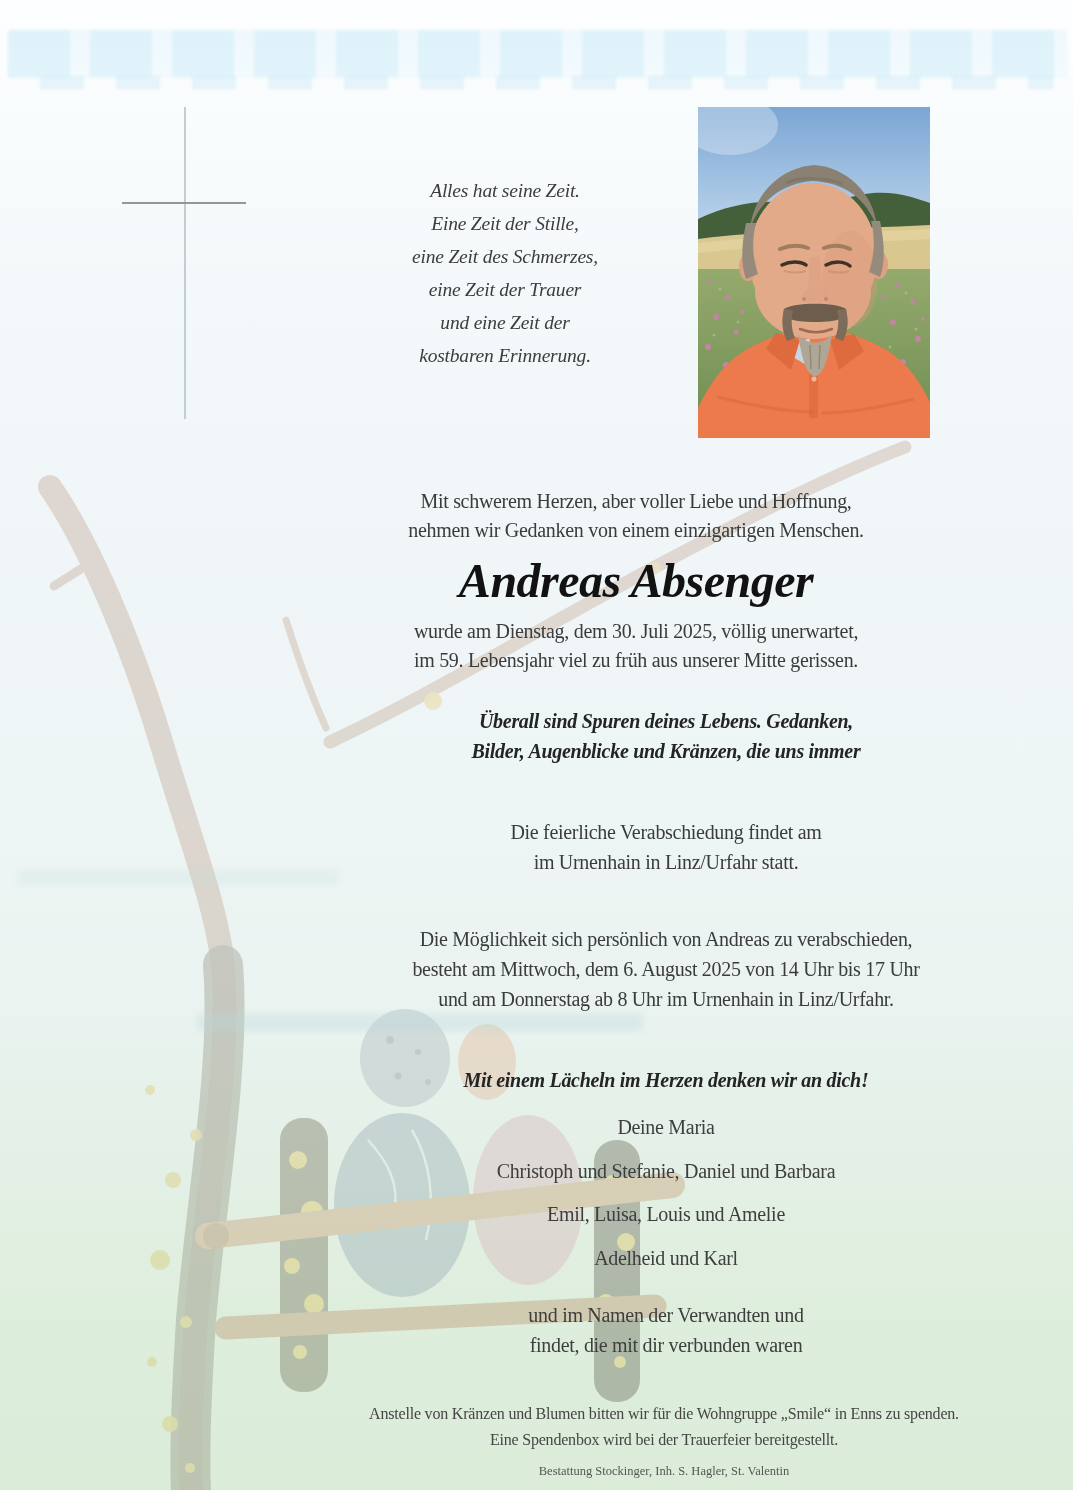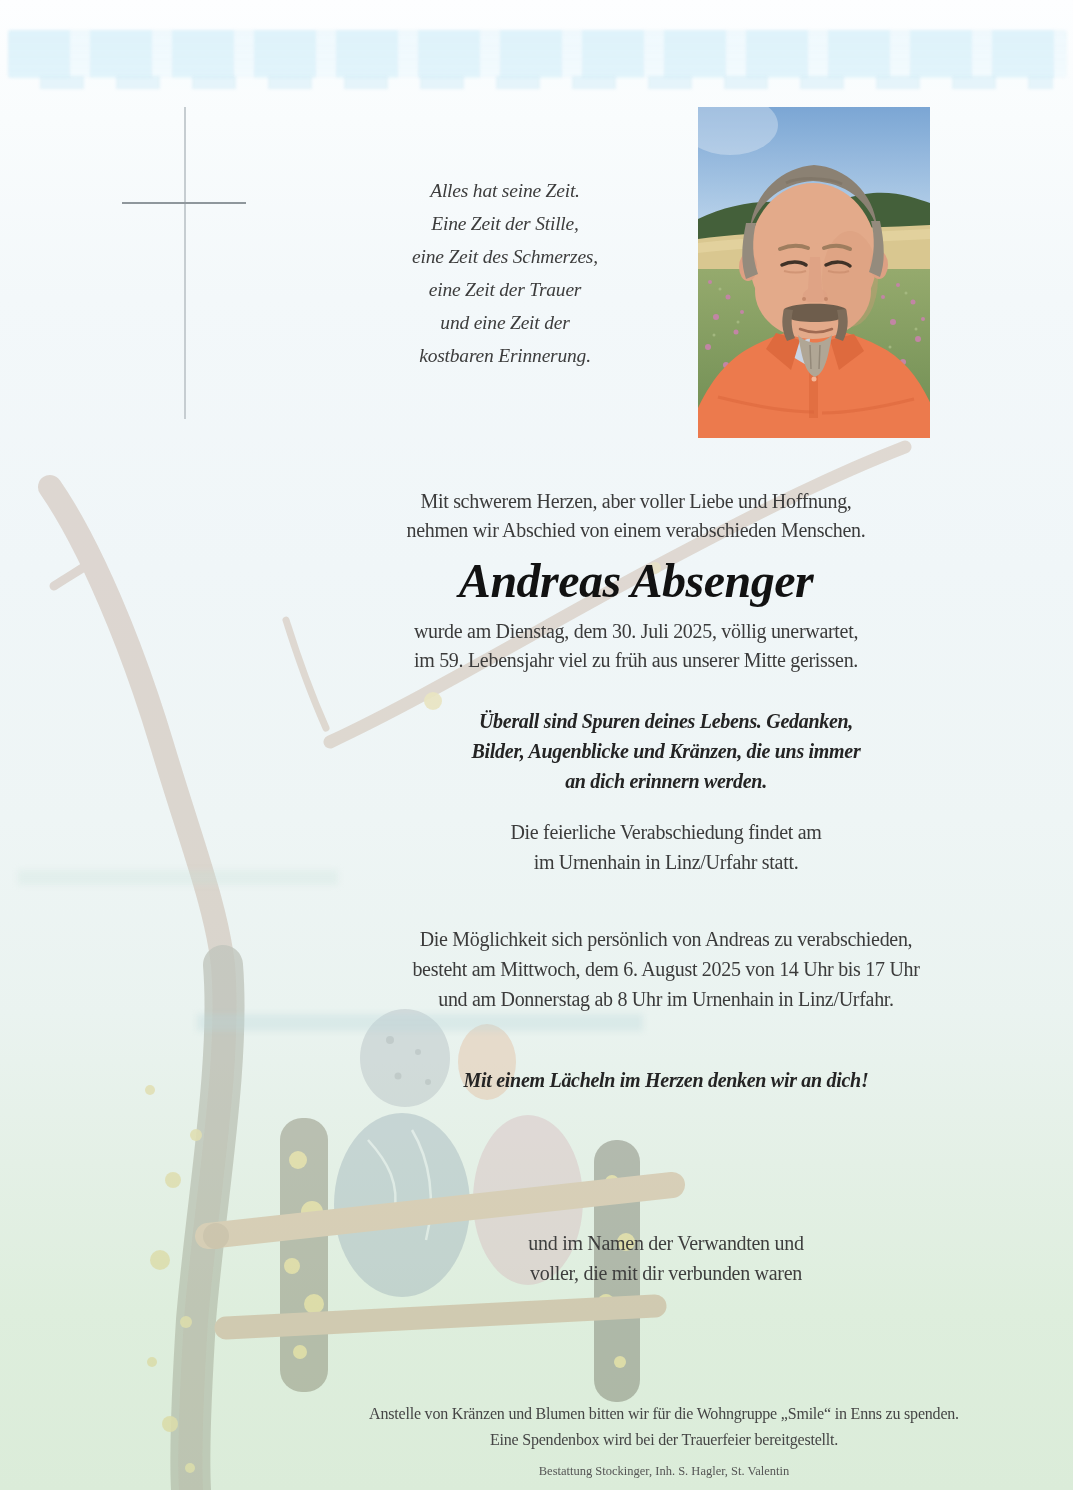--- a/index.html
+++ b/index.html
@@ -60,21 +60,21 @@
   }
   .ceremony{left:260px;top:818px;width:812px;font-size:20px;line-height:29.5px;letter-spacing:-0.3px;color:#3b3b3b;}
   .ceremony .bold{font-weight:bold;color:#222;}
   .farewell{left:260px;top:924px;width:812px;font-size:20px;line-height:30px;letter-spacing:-0.3px;color:#3b3b3b;}
   .smile{
     left:260px;top:1066px;width:812px;
     font-size:20px;line-height:28px;font-weight:bold;font-style:italic;
     color:#242424;letter-spacing:-0.3px;text-align:center;
   }
   .mourners{left:260px;top:1106px;width:812px;font-size:20px;line-height:43.5px;letter-spacing:-0.3px;color:#3e3e3e;}
-  .closing{left:260px;top:1228px;width:812px;font-size:20px;line-height:30px;letter-spacing:-0.3px;color:#3e3e3e;}
+  .closing{left:260px;top:1300px;width:812px;font-size:20px;line-height:30px;letter-spacing:-0.3px;color:#3e3e3e;}
   .donation{left:258px;top:1401px;width:812px;font-size:16px;line-height:26px;letter-spacing:-0.2px;color:#454545;}
   .funeral{left:258px;top:1462px;width:812px;font-size:12.5px;line-height:18px;color:#555;}
   .photo{left:698px;top:107px;width:232px;height:331px;}
   .wm{left:0;top:0;width:1073px;height:1490px;pointer-events:none;}
 </style>
 </head>
 <body>
 
 <div class="page">
 
@@ -239,53 +239,58 @@
     <div>Alles hat seine Zeit.</div>
     <div>Eine Zeit der Stille,</div>
     <div>eine Zeit des Schmerzes,</div>
     <div>eine Zeit der Trauer</div>
     <div>und eine Zeit der</div>
     <div>kostbaren Erinnerung.</div>
   </div>
 
   <div class="abs center intro">
     <div>Mit schwerem Herzen, aber voller Liebe und Hoffnung,</div>
-    <div>nehmen wir Abschied von einem verabschieden Menschen.</div>
+    <div>nehmen wir Gedanken von einem einzigartigen Menschen.</div>
   </div>
 
   <div class="abs center name">Andreas Absenger</div>
 
   <div class="abs center dates">
     <div>wurde am Dienstag, dem 30. Juli 2025, völlig unerwartet,</div>
     <div>im 59. Lebensjahr viel zu früh aus unserer Mitte gerissen.</div>
   </div>
 
   <div class="abs center verse">
     <div>Überall sind Spuren deines Lebens. Gedanken,</div>
     <div>Bilder, Augenblicke und Kränzen, die uns immer</div>
-    <div>an dich erinnern werden.</div>
   </div>
 
   <div class="abs center ceremony">
     <div>Die feierliche Verabschiedung findet am</div>
     <div>im Urnenhain in Linz/Urfahr statt.</div>
   </div>
 
   <div class="abs center farewell">
     <div>Die Möglichkeit sich persönlich von Andreas zu verabschieden,</div>
     <div>besteht am Mittwoch, dem 6. August 2025 von 14 Uhr bis 17 Uhr</div>
     <div>und am Donnerstag ab 8 Uhr im Urnenhain in Linz/Urfahr.</div>
   </div>
 
   <div class="abs center smile">Mit einem Lächeln im Herzen denken wir an dich!</div>
 
+  <div class="abs center mourners">
+    <div>Deine Maria</div>
+    <div>Christoph und Stefanie, Daniel und Barbara</div>
+    <div>Emil, Luisa, Louis und Amelie</div>
+    <div>Adelheid und Karl</div>
+  </div>
 
   <div class="abs center closing">
     <div>und im Namen der Verwandten und</div>
-    <div>voller, die mit dir verbunden waren</div>
+    <div>findet, die mit dir verbunden waren</div>
   </div>
 
   <div class="abs center donation">
     <div>Anstelle von Kränzen und Blumen bitten wir für die Wohngruppe „Smile“ in Enns zu spenden.</div>
     <div>Eine Spendenbox wird bei der Trauerfeier bereitgestellt.</div>
   </div>
 
   <div class="abs center funeral">Bestattung Stockinger, Inh. S. Hagler, St. Valentin</div>
 
 </div>

